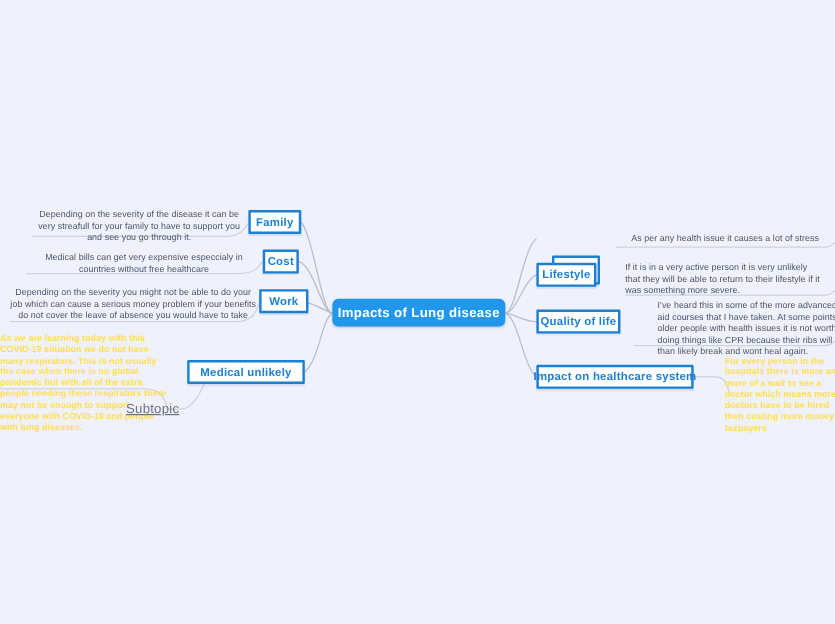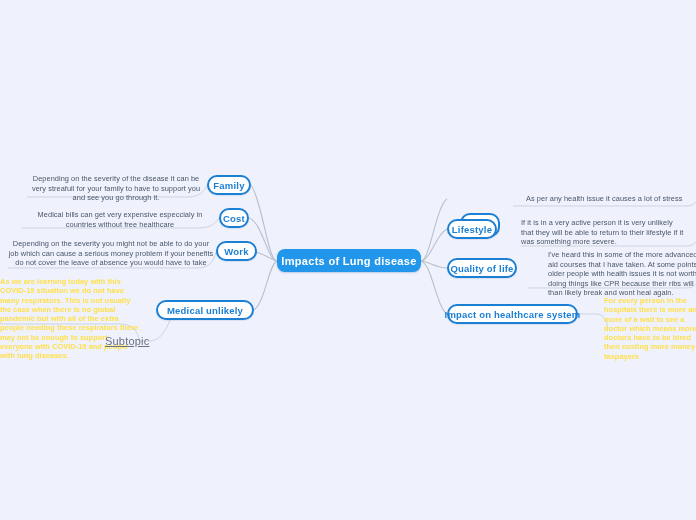--- a/index.html
+++ b/index.html
@@ -25,21 +25,21 @@
     width: 696px;
     height: 520px;
   }
 
   
   .node {
     position: absolute;
     box-sizing: border-box;
     border: 2px solid #1b7fd4;
     background: #ffffff;
-    border-radius: 10px;
+    border-radius: 1px;
     color: #1b7fd4;
     font-weight: bold;
     font-size: 9.5px;
     letter-spacing: .2px;
     display: flex;
     align-items: center;
     justify-content: center;
     white-space: nowrap;
     box-shadow: 0 1px 1px rgba(60,80,150,.12);
   }
@@ -79,21 +79,21 @@
     color: #6b7280;
     letter-spacing: .2px;
     text-decoration: underline;
   }
 
   
   #node-family      { left: 207px; top: 175px; width: 44px;  height: 20px; }
   #node-cost        { left: 219px; top: 208px; width: 30px;  height: 20px; }
   #node-work        { left: 216px; top: 241px; width: 41px;  height: 20px; }
   #node-medical     { left: 156px; top: 300px; width: 98px;  height: 20px; }
-  #node-central     { left: 277px; top: 249px; width: 144px; height: 23px; border-radius: 8px; }
+  #node-central     { left: 277px; top: 249px; width: 144px; height: 23px; }
   #node-stress      { left: 460px; top: 189px; width: 40px;  height: 24px; margin-top: 24px; }
   #node-lifestyle   { left: 447px; top: 219px; width: 50px;  height: 20px; }
   #node-quality     { left: 447px; top: 258px; width: 70px;  height: 20px; }
   #node-healthcare  { left: 447px; top: 304px; width: 131px; height: 20px; }
 
   #note-family      { left: 27px;  top: 174px; width: 178px; }
   #note-cost        { left: 22px;  top: 210px; width: 196px; }
   #note-work        { left: 8px;   top: 239px; width: 206px; }
   #note-medical     { left: 0px;   top: 277px; width: 142px; }
   #note-subtopic    { left: 105px; top: 335px; }

